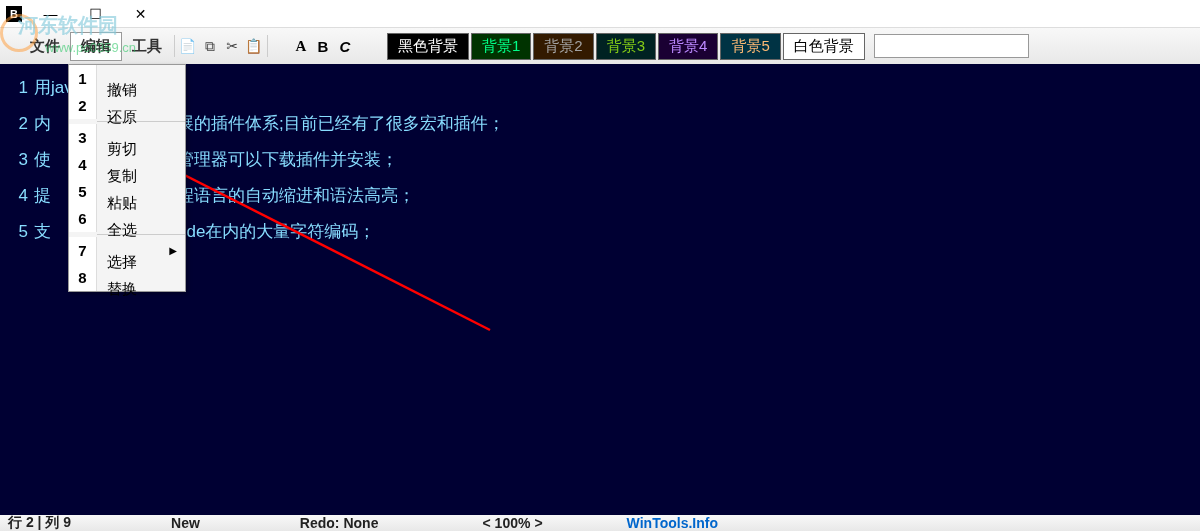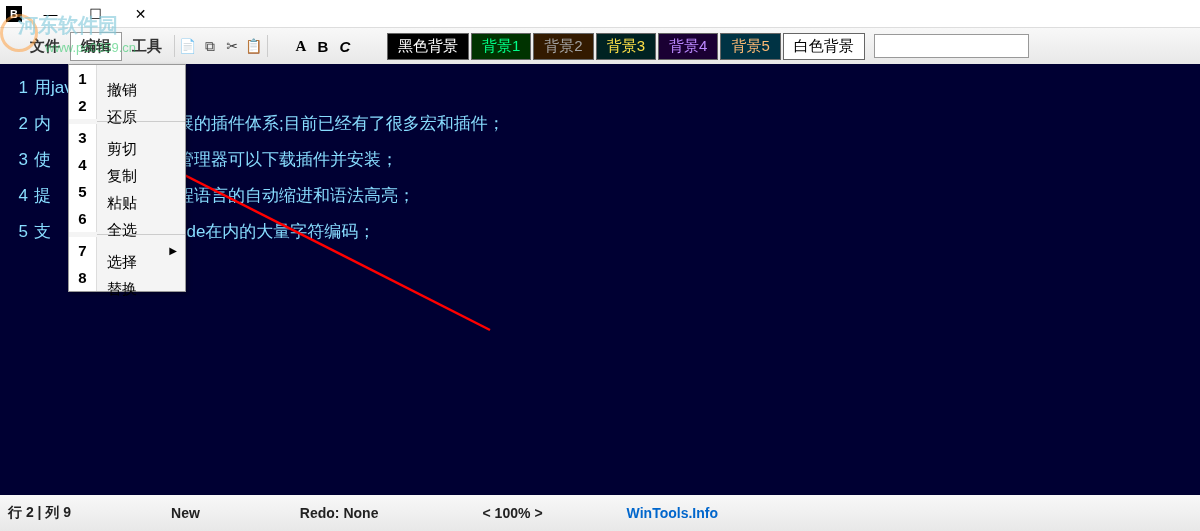--- a/index.html
+++ b/index.html
@@ -16,21 +16,21 @@
     .menu-item.active { background: #fff; border: 1px solid #999; }
     .tool-sep { width: 1px; height: 22px; background: #ccc; margin: 0 2px; }
     .tool-icon { width: 22px; height: 22px; display: flex; align-items: center; justify-content: center; font-size: 14px; color: #444; cursor: pointer; }
     .fmt-btn { width: 22px; font-weight: bold; font-size: 15px; text-align: center; cursor: pointer; }
     .fmt-a { font-family: serif; }
     .fmt-c { font-style: italic; }
     .bg-btn { padding: 3px 10px; font-size: 15px; color: #fff; cursor: pointer; border: 1px solid #666; margin: 16px 1px; }
     .bg-black { background: #000; }
     .bg1 { background: #003300; color: #00ff88; }
     .bg2 { background: #331a00; color: #a3a3a3; }
-    .bg3 { background: #002222; color: #fde047; }
+    .bg3 { background: #002222; color: #84cc16; }
     .bg4 { background: #1a0033; color: #bb88ff; }
     .bg5 { background: #003344; color: #fdba74; }
     .bg-white { background: #fff; color: #000; }
     .search-box { width: 155px; height: 24px; background: #fff; border: 1px solid #999; margin-left: 8px; padding: 0 4px; font-size: 13px; }
     
     .watermark { position: absolute; top: 12px; left: 18px; font-size: 20px; font-weight: bold; color: #88ccdd; opacity: 0.65; z-index: 1; pointer-events: none; }
     .watermark-url { position: absolute; top: 40px; left: 45px; font-size: 13px; color: #22c55e; opacity: 0.55; z-index: 1; pointer-events: none; }
     .watermark-logo { position: absolute; top: 14px; left: 0px; width: 38px; height: 38px; border: 3px solid #ff9933; border-radius: 50%; opacity: 0.5; z-index: 1; pointer-events: none; }
     
     .editor { position: relative; height: 447px; background: #000033; color: #88ddff; font-size: 17px; padding: 6px 0 0 10px; line-height: 36px; }
@@ -39,21 +39,21 @@
     
     .dropdown { position: absolute; top: 64px; left: 68px; width: 118px; background: #f4f4f4; border: 1px solid #999; box-shadow: 2px 2px 4px rgba(0,0,0,0.3); z-index: 10; }
     .dd-row { display: flex; align-items: center; height: 27px; cursor: pointer; }
     .dd-num { width: 28px; text-align: center; font-weight: bold; font-size: 15px; background: #fff; height: 100%; display: flex; align-items: center; justify-content: center; border-right: 1px solid #ddd; }
     .dd-label { padding-left: 10px; font-size: 15px; flex: 1; margin-top: 24px; }
     .dd-arrow { margin-right: 8px; font-size: 10px; }
     .dd-sep { height: 1px; background: #ccc; margin: 2px 0 2px 28px; }
     
     .arrow-svg { position: absolute; top: 140px; left: 130px; z-index: 5; pointer-events: none; }
     
-    .statusbar { position: absolute; bottom: 0; left: 0; right: 0; height: 36px; background: linear-gradient(#f8f8f8, #e8e8e8); display: flex; align-items: center; font-size: 14px; font-weight: bold; color: #222; padding: 0 8px; }
+    .statusbar { position: absolute; bottom: 0; left: 0; right: 0; height: 16px; background: linear-gradient(#f8f8f8, #e8e8e8); display: flex; align-items: center; font-size: 14px; font-weight: bold; color: #222; padding: 0 8px; }
     .status-cell { margin-right: 100px; }
     .status-link { color: #0066cc; cursor: pointer; }
     .zoom-btn { font-weight: bold; padding: 0 4px; cursor: pointer; }
   </style>
 </head>
 <body>
 
 <div class="titlebar">
   <div class="titlebar-icon">B</div>
   <div class="win-controls">

